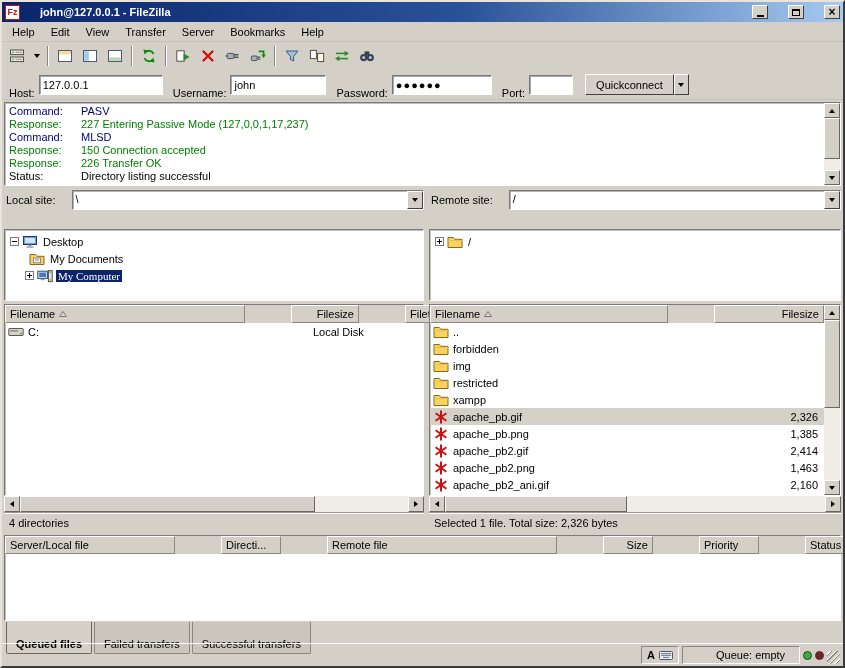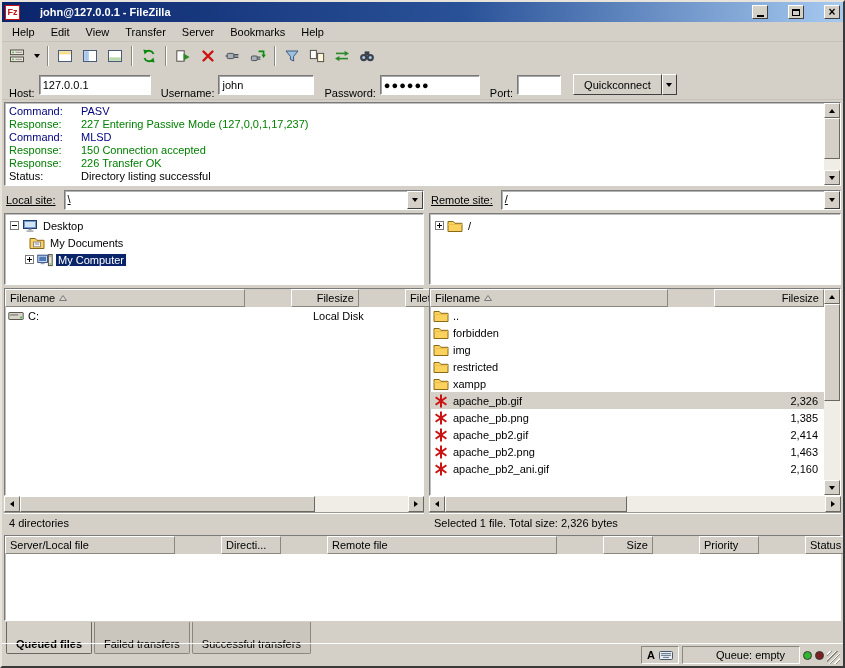--- a/index.html
+++ b/index.html
@@ -35,21 +35,21 @@
   .tri-u { width: 0; height: 0; border-left: 3px solid transparent; border-right: 3px solid transparent; border-bottom: 4px solid #000; }
   .tri-l { width: 0; height: 0; border-top: 3px solid transparent; border-bottom: 3px solid transparent; border-right: 4px solid #000; }
   .tri-r { width: 0; height: 0; border-top: 3px solid transparent; border-bottom: 3px solid transparent; border-left: 4px solid #000; }
 
   
   .quickbar { height: 30px; flex: 0 0 auto; display: flex; align-items: center; padding: 0 5px; border-bottom: 1px solid #c6c2ba; }
   .qlbl { margin: 16px 4px 0 10px; }
   .qlbl:first-child { margin-left: 2px; }
   .fld { height: 20px; background: #fff; border: 1px solid; border-color: #7a7a7a #fff #fff #7a7a7a;
          box-shadow: inset 1px 1px 0 rgba(0,0,0,.35); padding: 0 3px; font: inherit; }
-  .w-host { width: 112px; } .w-user { width: 96px; } .w-pass { width: 100px; letter-spacing: 1px; } .w-port { width: 44px; }
+  .w-host { width: 124px; } .w-user { width: 96px; } .w-pass { width: 100px; letter-spacing: 1px; } .w-port { width: 44px; }
   .qbtn { margin-left: 12px; height: 21px; padding: 0 10px; background: #D4D0C8; font: inherit;
           border: 1px solid; border-color: #fff #404040 #404040 #fff; }
   .qarrow { width: 15px; height: 21px; background: #D4D0C8; border: 1px solid; border-color: #fff #404040 #404040 #fff;
             display: flex; align-items: center; justify-content: center; }
 
   
   .logwrap { height: 84px; flex: 0 0 auto; margin: 2px 2px 0; background: #fff; display: flex;
              border: 1px solid; border-color: #7a7a7a #fff #fff #7a7a7a; box-shadow: inset 1px 1px 0 rgba(0,0,0,.25); }
   .loglines { flex: 1; padding: 2px 4px; overflow: hidden; }
   .logline { display: flex; line-height: 13px; white-space: nowrap; }
@@ -65,32 +65,32 @@
   .hscroll .sbtn { width: 16px; height: 16px; }
   .track { flex: 1; position: relative; }
   .vthumb { position: absolute; left: 0; width: 16px; background: #D4D0C8; border: 1px solid; border-color: #fff #6a675f #6a675f #fff; }
   .hthumb { position: absolute; top: 0; height: 16px; background: #D4D0C8; border: 1px solid; border-color: #fff #6a675f #6a675f #fff; }
 
   
   .main { flex: 1; min-height: 0; display: flex; gap: 5px; padding: 3px 2px 0; }
   .pane { display: flex; flex-direction: column; min-width: 0; }
   .pane.left { width: 420px; flex: 0 0 auto; }
   .pane.right { flex: 1; }
-  .siterow { height: 22px; flex: 0 0 auto; display: flex; align-items: center; gap: 8px; margin-bottom: 2px; text-decoration: underline; }
+  .siterow { height: 22px; flex: 0 0 auto; display: flex; align-items: center; gap: 16px; margin-bottom: 18px; }
   .sitelbl { flex: 0 0 auto; padding-left: 2px; }
   .combo { flex: 1; height: 20px; display: flex; background: #fff; border: 1px solid; border-color: #7a7a7a #fff #fff #7a7a7a;
            box-shadow: inset 1px 1px 0 rgba(0,0,0,.3); }
   .combo-text { flex: 1; padding: 2px 3px; white-space: nowrap; overflow: hidden; }
   .combo-btn { width: 16px; background: #D4D0C8; border: 1px solid; border-color: #fff #404040 #404040 #fff;
                display: flex; align-items: center; justify-content: center; flex: 0 0 auto; }
   .treebox { height: 72px; flex: 0 0 auto; margin-bottom: 3px; background: #fff; padding: 3px 2px;
              border: 1px solid; border-color: #7a7a7a #fff #fff #7a7a7a; box-shadow: inset 1px 1px 0 rgba(0,0,0,.25); overflow: hidden; }
   .trow { height: 17px; display: flex; align-items: center; gap: 3px; padding-left: 3px; }
   .trow.ind1 { padding-left: 22px; }
-  .trow.ind2 { padding-left: 18px; }
+  .trow.ind2 { padding-left: 18px; font-family: Liberation Serif, serif; }
   .tlabel { white-space: nowrap; padding: 0 2px; }
   .tlabel.sel { background: #0A246A; color: #fff; }
 
   .listbox { flex: 1; min-height: 0; display: flex; flex-direction: column; background: #fff;
              border: 1px solid; border-color: #7a7a7a #fff #fff #7a7a7a; box-shadow: inset 1px 1px 0 rgba(0,0,0,.25); }
   .listbox.withv { flex-direction: row; }
   .listcol { flex: 1; min-width: 0; display: flex; flex-direction: column; }
   .lheader { height: 18px; flex: 0 0 auto; display: flex; background: #D4D0C8; gap: 46px; }
   .hcell { border: 1px solid; border-color: #fff #8a877f #8a877f #fff; background: #D4D0C8; padding: 0 4px;
            display: flex; align-items: center; gap: 4px; white-space: nowrap; overflow: hidden; flex: 0 0 auto; }

